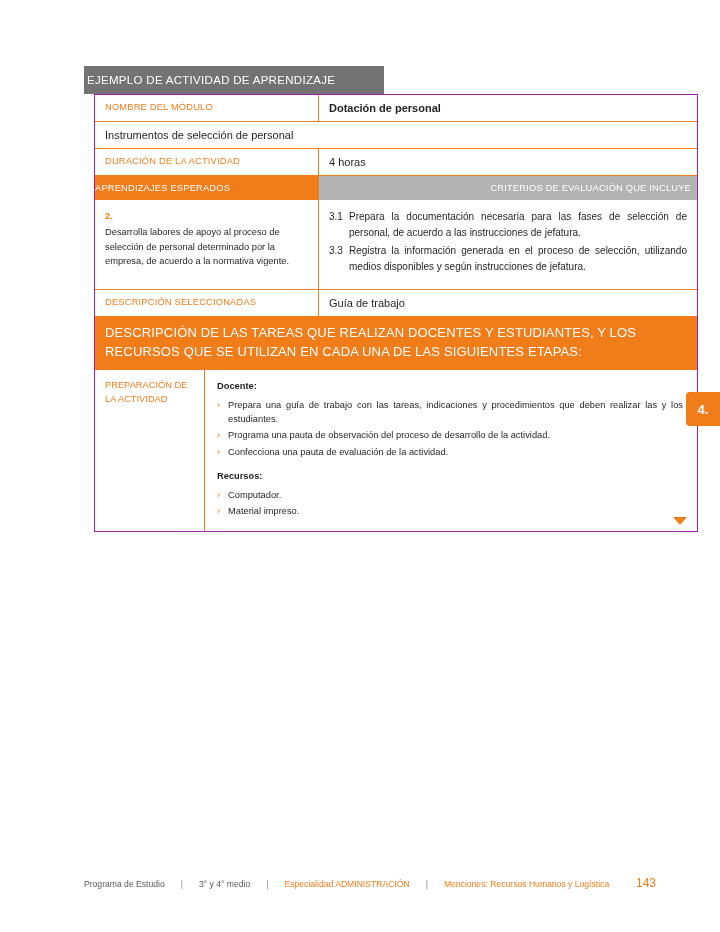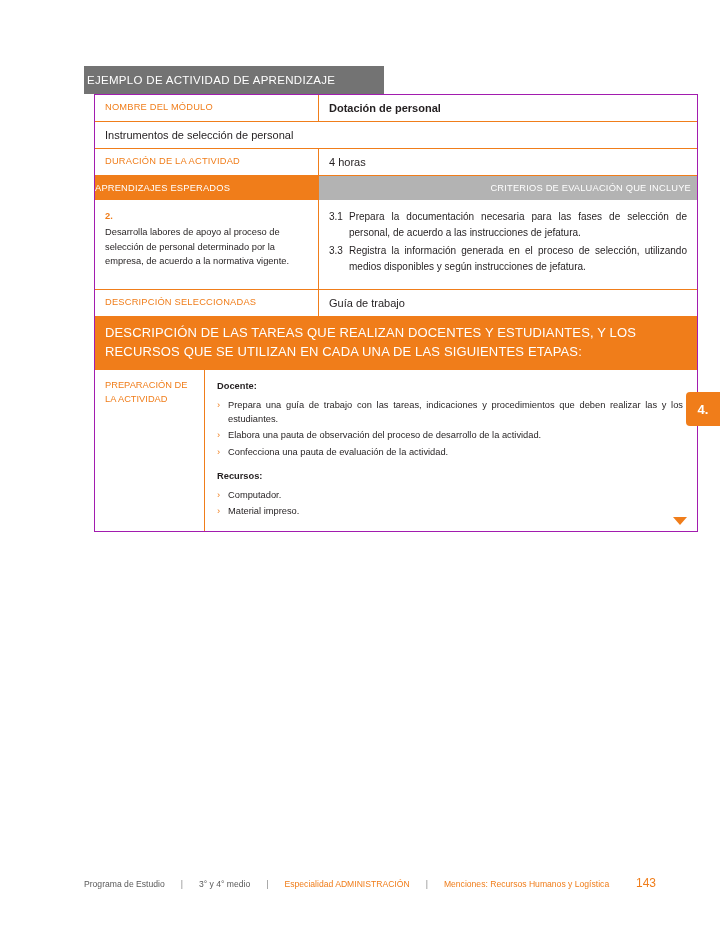--- a/index.html
+++ b/index.html
@@ -295,21 +295,21 @@
       <div class="prep-left">PREPARACIÓN DE LA ACTIVIDAD</div>
       <div class="prep-right">
         <span class="sub">Docente:</span>
 
         <div class="bullet">
           <span class="arrow">›</span>
           <span class="btxt">Prepara una guía de trabajo con las tareas, indicaciones y procedimientos que deben realizar las y los estudiantes.</span>
         </div>
         <div class="bullet">
           <span class="arrow">›</span>
-          <span class="btxt">Elabora una pauta de observación del proceso de desarrollo de la actividad.</span>
+          <span class="btxt">Programa una pauta de observación del proceso de desarrollo de la actividad.</span>
         </div>
         <div class="bullet">
           <span class="arrow">›</span>
           <span class="btxt">Confecciona una pauta de evaluación de la actividad.</span>
         </div>
 
         <span class="sub2">Recursos:</span>
 
         <div class="bullet">
           <span class="arrow">›</span>

